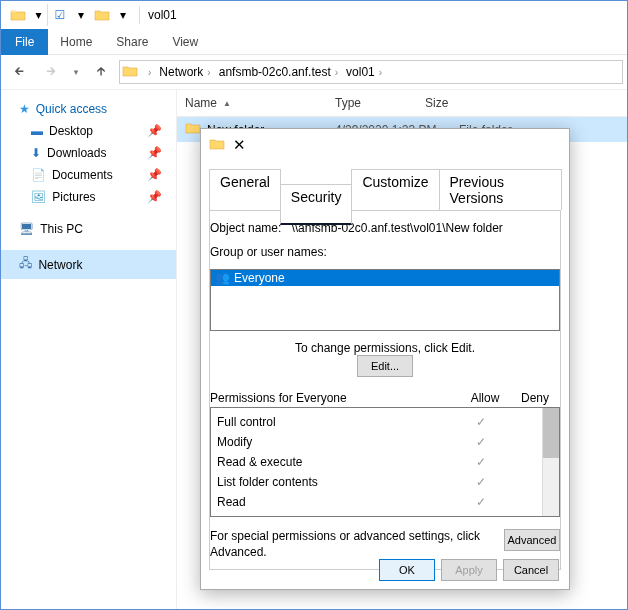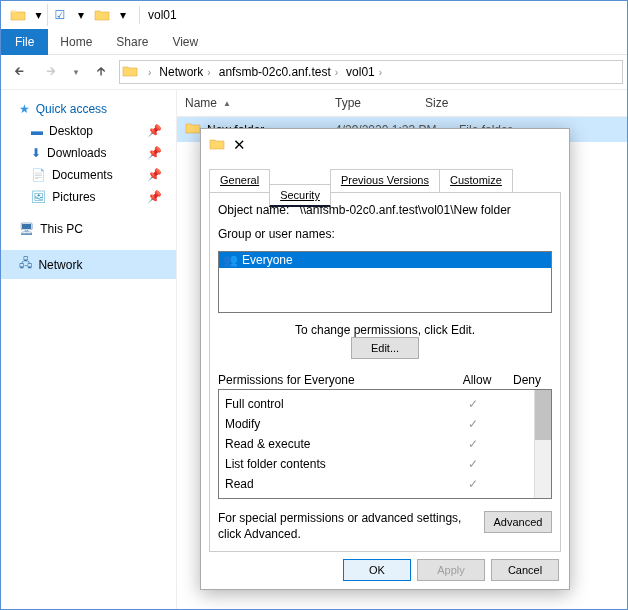--- a/index.html
+++ b/index.html
@@ -34,30 +34,30 @@
   .cols .n { width:150px; display:flex; align-items:center; gap:6px;} .cols .d{width:124px;} .cols .t{width:90px;} .cols .s{flex:1;}
   .row { display:flex; align-items:center; padding: 4px 8px; }
   .row.sel { background:#cce8ff; }
   .row .n{width:150px; display:flex; align-items:center; gap:6px;} .row .d{width:124px; color:#555;} .row .t{width:90px; color:#555;}
 
   .dialog { position:absolute; top:38px; left:23px; width:370px; height:462px; background:#fff; border:1px solid #aaa; box-shadow:0 4px 18px rgba(0,0,0,0.3); }
   .dlg-title { height:32px; display:flex; align-items:center; padding:0 8px; }
   .dlg-title .txt { margin-left:6px; flex:1; }
   .close { padding:4px 8px; font-family:Arial; font-size:15px;}
   .tabs { display:flex; padding: 8px 8px 0 8px; }
-  .tab { padding:4px 10px; border:1px solid #ccc; border-bottom:none; background:#fff; margin-right:-1px; font-size:11px;text-decoration:underline;}
+  .tab { padding:4px 10px; border:1px solid #ccc; border-bottom:none; background:#fff; margin-right:-1px; font-size:14px;}
   .tab.active { border-bottom:2px solid #0f172a; position:relative; top:15px; z-index:2;}
   .tab:not(.active){ background:#fff; border-top:1px solid #ccc;}
-  .tabpage { border:1px solid #ccc; margin:0 8px 8px 8px; height: calc(100% - 32px - 28px - 40px); padding: 10px 8px; position:relative;}
+  .tabpage { border:1px solid #ccc; margin:0 8px 8px 8px; height: calc(100% - 32px - 28px - 40px); padding: 10px 0; position:relative;}
   .line { margin-bottom:10px; }
   .glist { height:62px; border:1px solid #7a7a7a; background:#fff; overflow:hidden;}
   .glist .sel { background:#0078d7; color:#fff; padding:1px 4px; display:flex; align-items:center; gap:4px;}
   .editrow { display:flex; align-items:center; margin-top:10px;flex-direction:column; }
   .editrow .lab{flex:1;}
-  .wbtn { width:68px; height:22px; border:1px solid #adadad; background:#e1e1e1; text-align:center; line-height:20px; font-size:11px;}
+  .wbtn { width:56px; height:22px; border:1px solid #adadad; background:#e1e1e1; text-align:center; line-height:20px; font-size:11px;}
   .permhead { display:flex; margin-top:14px; }
   .permhead .l{flex:1;} .permhead .a{width:50px; text-align:center;} .permhead .d{width:50px; text-align:center;}
   .permlist { border:1px solid #7a7a7a; height:110px; padding:4px 6px; position:relative; margin-top:2px;}
   .prow { display:flex; height:20px; align-items:center; }
   .prow .l{flex:1;} .prow .a{width:44px;text-align:center;color:#9a9a9a;} .prow .d{width:50px;text-align:center;}
   .scrollbar { position:absolute; right:0; top:0; bottom:0; width:17px; background:#f0f0f0; border-left:1px solid #ddd;}
   .scrollbar .thumb{ position:absolute; top:0; width:100%; height:50px; background:#c2c2c2;}
   .adv { display:flex; margin-top:12px; align-items:flex-start;}
   .adv .txt{flex:1; padding-right:10px; line-height:1.3;}
   .dlgbtns { position:absolute; bottom:8px; right:10px; display:flex; gap:6px;}
@@ -188,22 +188,22 @@
     <div class="dialog">
       <div class="dlg-title">
         <span><svg class="folder-svg" viewBox="0 0 16 14">
               <path fill="#ffd76b" stroke="#d9a334" stroke-width="0.5" d="M1 3h5l1 1h8v8H1z"></path>
             </svg></span>
         <span class="close">✕</span>
       </div>
       <div class="tabs">
         <div class="tab">General</div>
         <div class="tab active">Security</div>
+        <div class="tab">Customize</div>
         <div class="tab">Previous Versions</div>
-        <div class="tab">Customize</div>
       </div>
       <div class="tabpage">
         <div class="line"><span>Object name:</span>&nbsp;&nbsp;&nbsp;<span>\\anfsmb-02c0.anf.test\vol01\New folder</span></div>
         <div class="line">Group or user names:</div>
         <div class="glist">
           <div class="sel">
               <span>👥</span>
               <span>Everyone</span>
             </div>
         </div>

